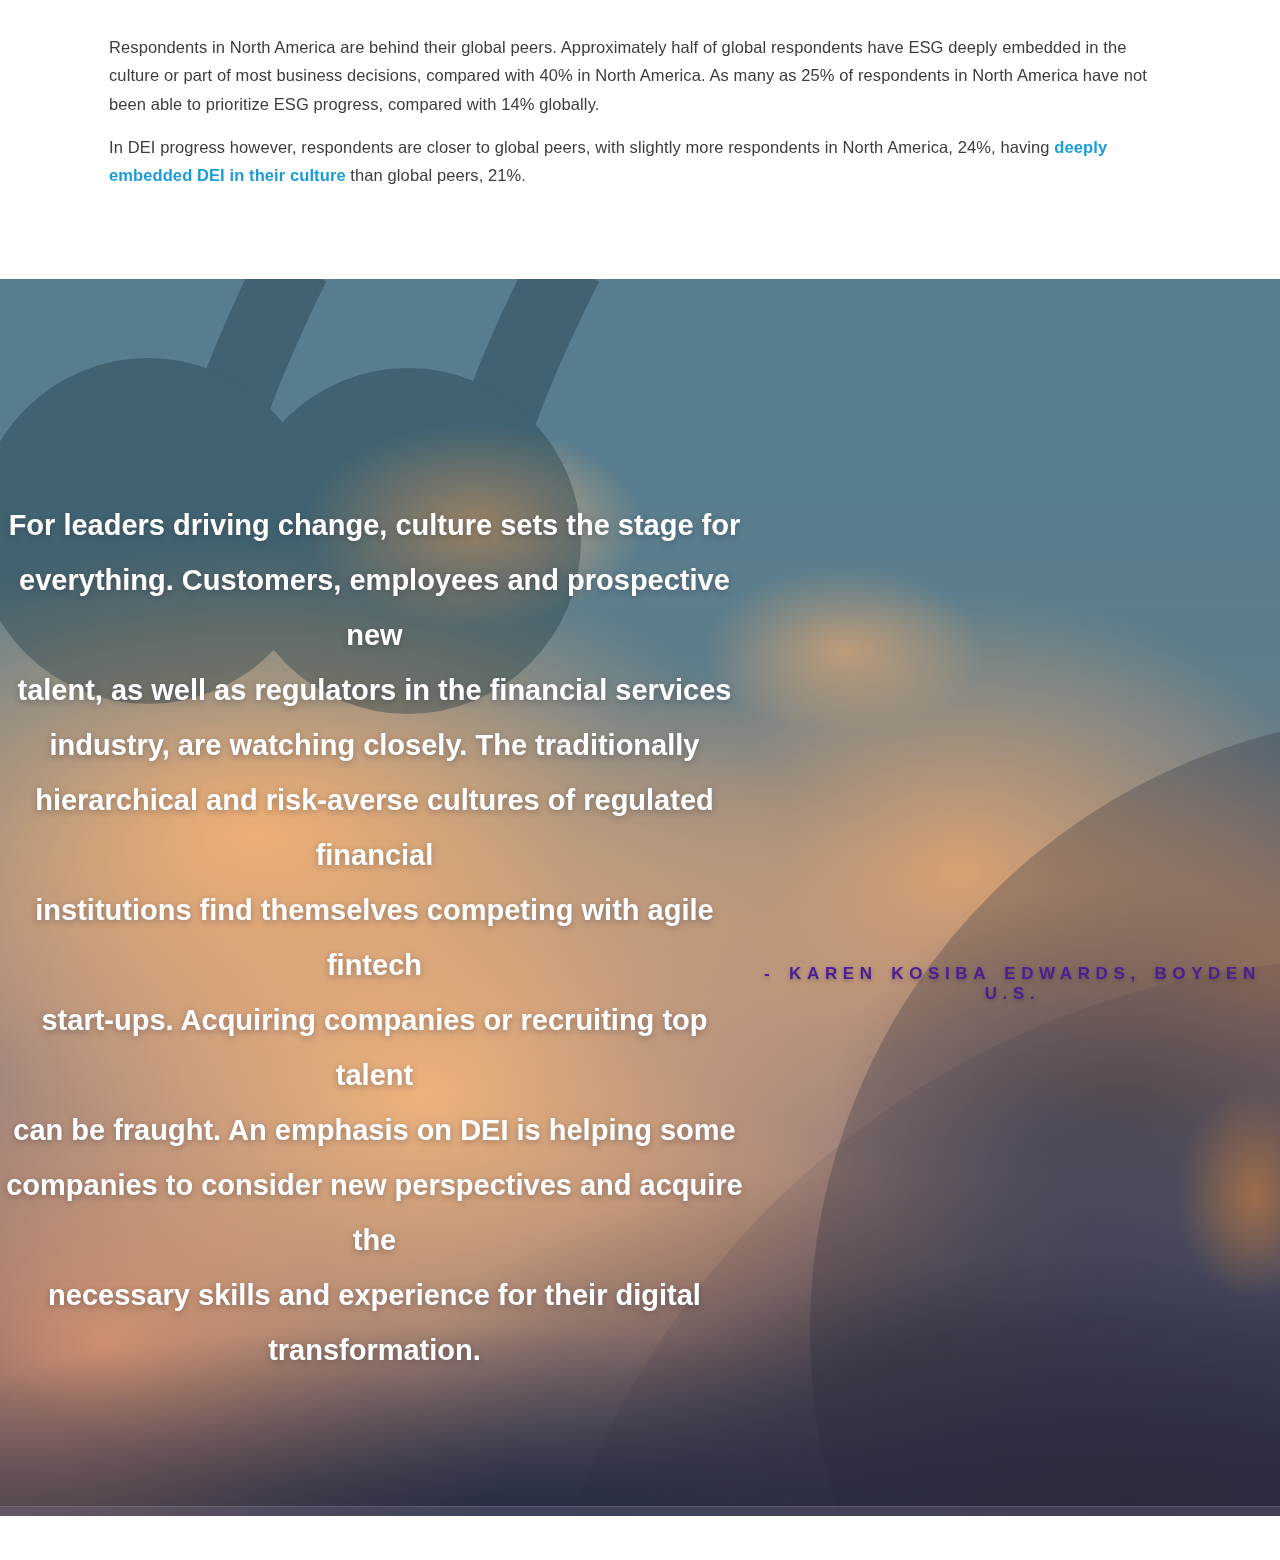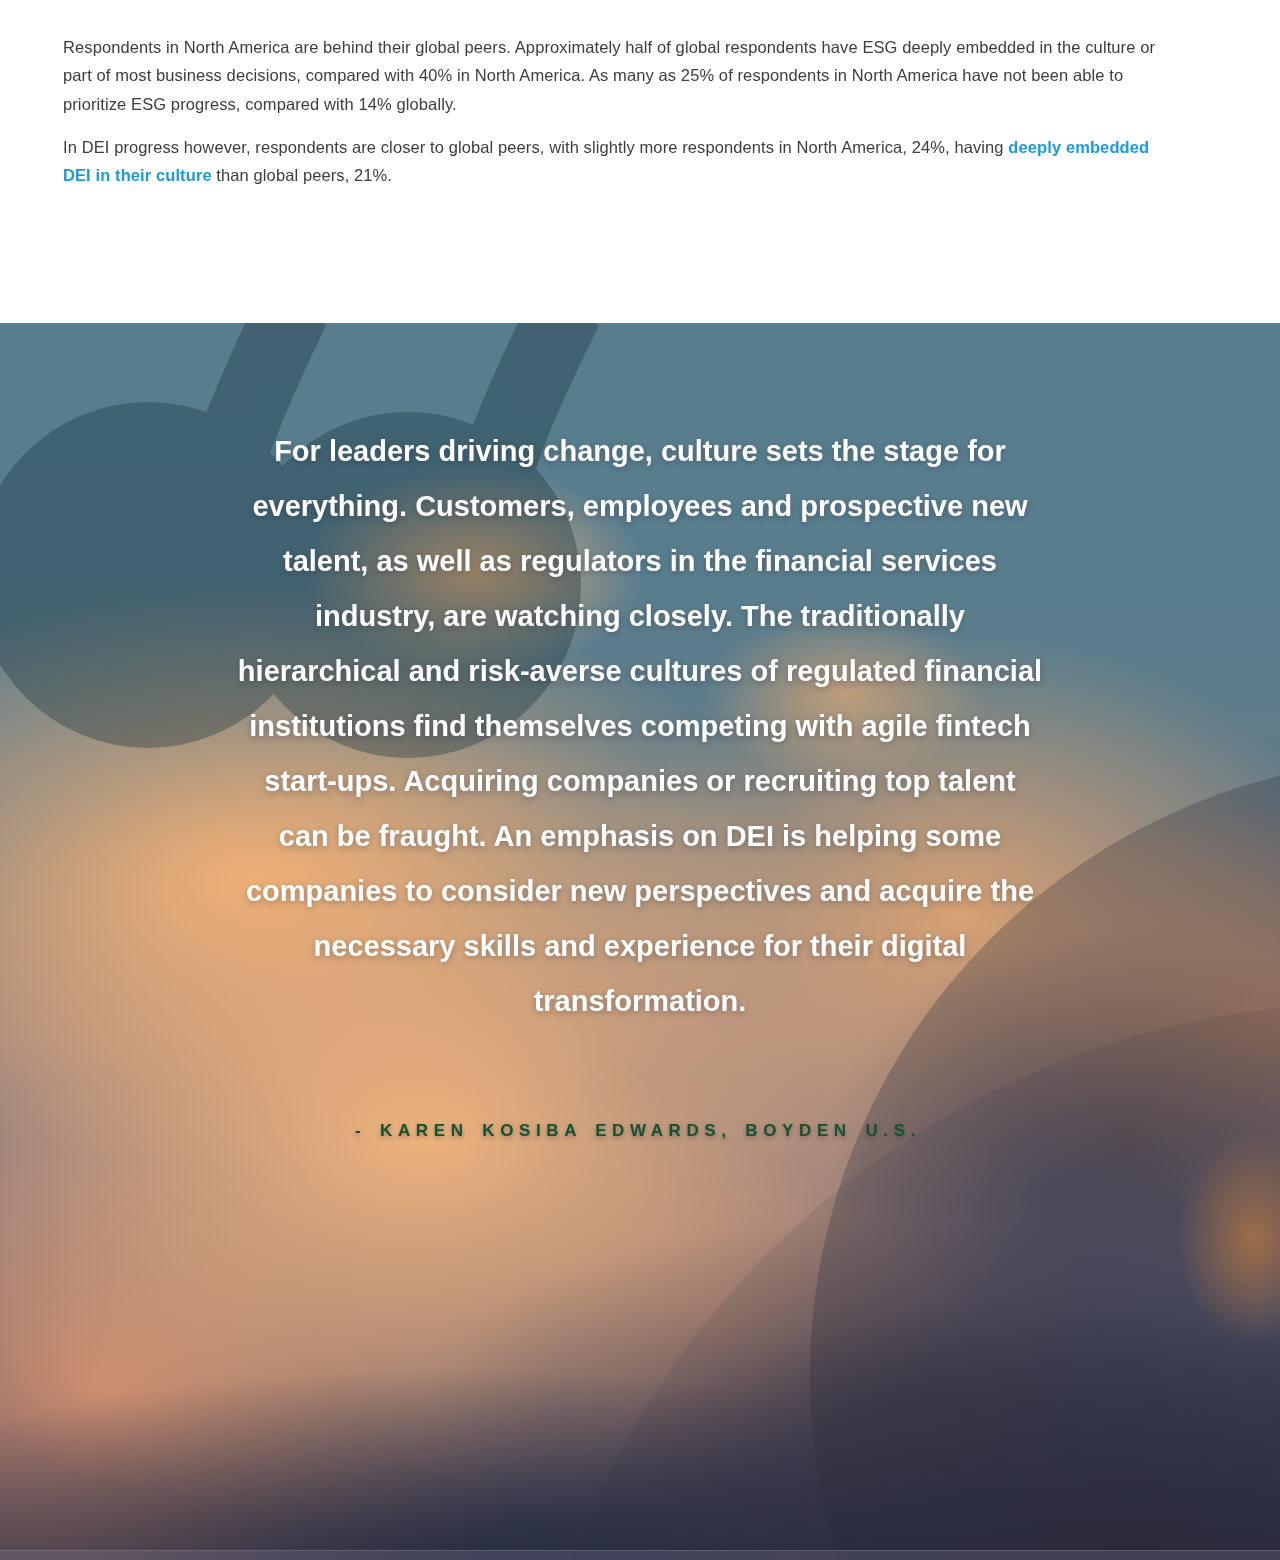--- a/index.html
+++ b/index.html
@@ -3,21 +3,21 @@
 <meta charset="utf-8">
 <style>
   html,body{margin:0;padding:0;background:#ffffff;}
   .page{
     width:1280px;height:1560px;position:relative;overflow:hidden;
     font-family:"Liberation Sans","DejaVu Sans",sans-serif;
   }
 
   
   .intro{
-    box-sizing:border-box;height:323px;padding:33px 114px 0 63px;
+    box-sizing:border-box;height:279px;padding:33px 114px 0 109px;
     color:#3d3d3d;font-size:16.5px;line-height:28.3px;letter-spacing:0.1px;
   }
   .intro p{margin:0;}
   .intro p + p{margin-top:15px;}
   .link{color:#1b9cd8;font-weight:bold;text-decoration:none;cursor:pointer;}
 
   
   .hero{position:relative;height:1237px;overflow:hidden;}
   .sky{
     position:absolute;inset:0;
@@ -52,30 +52,30 @@
     width:1700px;height:1700px;left:520px;top:680px;
   }
   .quote-mark{position:absolute;left:0;top:0;pointer-events:none;}
   .horizon-band{
     position:absolute;left:0;right:0;bottom:0;height:9px;
     background:rgba(150,140,172,0.22);
     border-top:1px solid rgba(200,195,215,0.18);
   }
   .quote-content{
     position:absolute;inset:0;box-sizing:border-box;
-    padding-top:101px;display:flex;flex-direction:column;align-items:center;
+    padding-top:80px;display:flex;flex-direction:row;align-items:center;
   }
   .quote-text{
     margin:0;white-space:pre-line;text-align:center;
     color:#ffffff;font-weight:bold;font-size:29px;line-height:55px;
     text-shadow:0 2px 6px rgba(40,40,60,0.35);
   }
   .quote-attribution{
     margin:92px 4px 0 0;text-align:center;
-    color:#14532d;font-weight:bold;font-size:17px;
+    color:#4c1d95;font-weight:bold;font-size:17px;
     letter-spacing:0.33em;word-spacing:0.2em;
     text-shadow:0 2px 4px rgba(40,40,60,0.4);
   }
 </style>
 </head>
 <body>
 
 <div class="page">
 
   <section class="intro">

